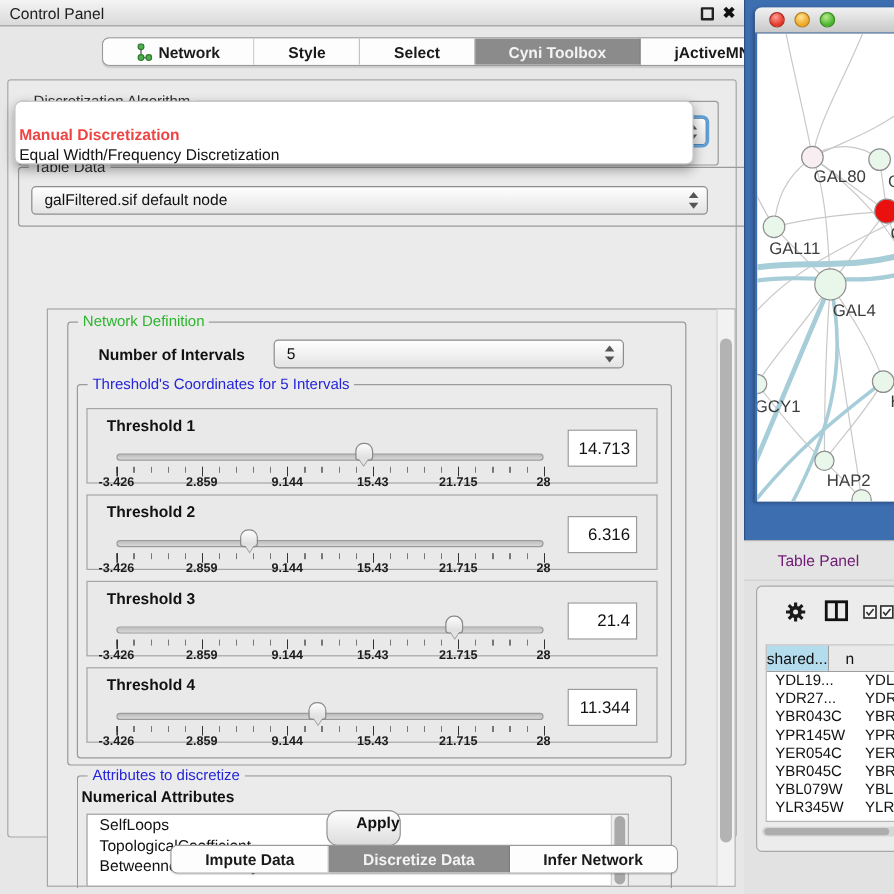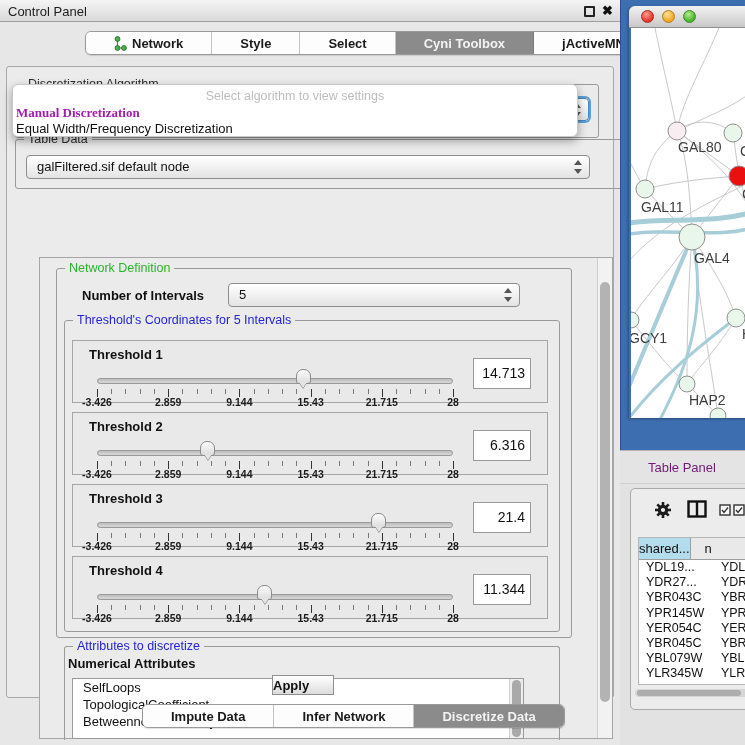--- a/index.html
+++ b/index.html
@@ -39,21 +39,21 @@
   .combo .spin:before { top:0; border-bottom:5px solid #555; }
   .combo .spin:after  { bottom:0; border-top:5px solid #555; }
 
   
   .algo-combo { left:24px; top:97px; width:564px; height:23px; box-shadow:0 0 0 2px #5b9fd6; border-color:#4a86c0; }
 
   
   .popup { position:absolute; left:12px; top:84px; width:566px; height:53px; background:#fff;
     border:1px solid #c9c9c9; border-radius:6px; box-shadow:0 4px 10px rgba(0,0,0,.35); z-index:30; }
   .popup-hint { position:absolute; left:0; right:0; top:4px; text-align:center; color:#bdbdbd; font-size:12.5px; }
-  .popup-opt1 { position:absolute; left:3px; top:20px; font-weight:bold; font-size:13px; color:#a21caf; cursor:pointer;font-family:Liberation Serif, serif; }
+  .popup-opt1 { position:absolute; left:3px; top:20px; font-weight:bold; font-size:13px; color:#ef4444; cursor:pointer; }
   .popup-opt2 { position:absolute; left:3px; top:36px; font-size:13px; color:#111; cursor:pointer; }
 
   
   .scrollarea { position:absolute; left:32px; top:190px; width:574px; height:482px; border:1px solid #a5a5a5; background:#ebebeb; }
   .vscroll { position:absolute; right:0; top:0; width:15px; height:100%; background:#f2f2f2; border-left:1px solid #cfcfcf; }
   .vscroll .thumb { position:absolute; left:2px; width:10px; border-radius:5px; background:#b3b3b3; }
 
   .num-label { position:absolute; font-weight:bold; font-size:13px; }
 
   .thr-panel { position:absolute; left:32px; width:476px; height:63px; border:1px solid #a5a5a5; background:#e9e9e9; }
@@ -69,22 +69,22 @@
   .tick-labels { position:absolute; left:24px; top:55px; width:357px; height:12px; }
   .tick-labels span { position:absolute; transform:translateX(-50%); font-size:10.5px; font-weight:bold; color:#1c1c1c; white-space:nowrap; }
   .thr-value { position:absolute; left:400px; top:17px; width:58px; height:31px; background:#fff; border:1px solid #9a9a9a;
     font-size:14px; line-height:29px; text-align:right; padding-right:5px; }
 
   .attr-list { position:absolute; background:#fff; border:1px solid #9a9a9a; overflow:hidden; }
   .attr-item { font-size:13px; padding:1px 0 1px 10px; white-space:nowrap; }
   .list-vscroll { position:absolute; right:0; top:0; width:14px; height:100%; background:#ededed; border-left:1px solid #cfcfcf; }
   .list-vscroll .thumb { position:absolute; left:2px; top:1px; width:9px; height:96%; border-radius:5px; background:#a9a9a9; }
 
-  .apply-btn { position:absolute; left:271px; top:674px; width:62px; height:20px; border:1px solid #8f8f8f; border-radius:0;
-    background:linear-gradient(#ffffff,#dcdcdc); font-size:13px; font-weight:bold; text-align:left; line-height:20px; cursor:pointer; }
+  .apply-btn { position:absolute; left:271px; top:674px; width:62px; height:30px; border:1px solid #8f8f8f; border-radius:10px;
+    background:linear-gradient(#ffffff,#dcdcdc); font-size:13px; font-weight:bold; text-align:right; line-height:20px; cursor:pointer; }
 
   
   .net-icon { width:13px; height:15px; }
 
   
   .desktop { position:absolute; left:620px; top:0; width:125px; height:450px; background:#3d6eb0; border-left:1px solid #2c5187; }
   .mac-window { position:absolute; left:629px; top:6px; width:120px; height:412px; border-radius:6px 6px 0 0; box-shadow:-1px 1px 3px rgba(0,0,0,.3); }
   .mac-titlebar { position:absolute; left:0; top:0; width:100%; height:22px; border-radius:6px 0 0 0;
     background:linear-gradient(#f2f2f2,#c8c8c8); border-bottom:1px solid #8f8f8f; }
   .light { position:absolute; top:4px; width:13px; height:13px; border-radius:50%; cursor:pointer; }
@@ -266,30 +266,29 @@
       </div>
     </div>
 
     <div class="apply-btn" style="left:265px; top:608px;">Apply</div>
   </div>
 
   <div class="seg bottom-tabs">
     <div class="tab">
         <span>Impute Data</span>
       </div>
-    <div class="tab">
-        <span>Infer Network</span>
-      </div>
     <div class="tab active">
         <span>Discretize Data</span>
       </div>
+    <div class="tab">
+        <span>Infer Network</span>
+      </div>
   </div>
 
   <div class="popup">
-    <div class="popup-hint">Select algorithm to view settings</div>
     <div class="popup-opt1">Manual Discretization</div>
     <div class="popup-opt2">Equal Width/Frequency Discretization</div>
   </div>
 </div>
 
 <div class="desktop"></div>
 <div class="right-lower-bg"></div>
 
 <div class="mac-window">
   <div class="mac-titlebar">

